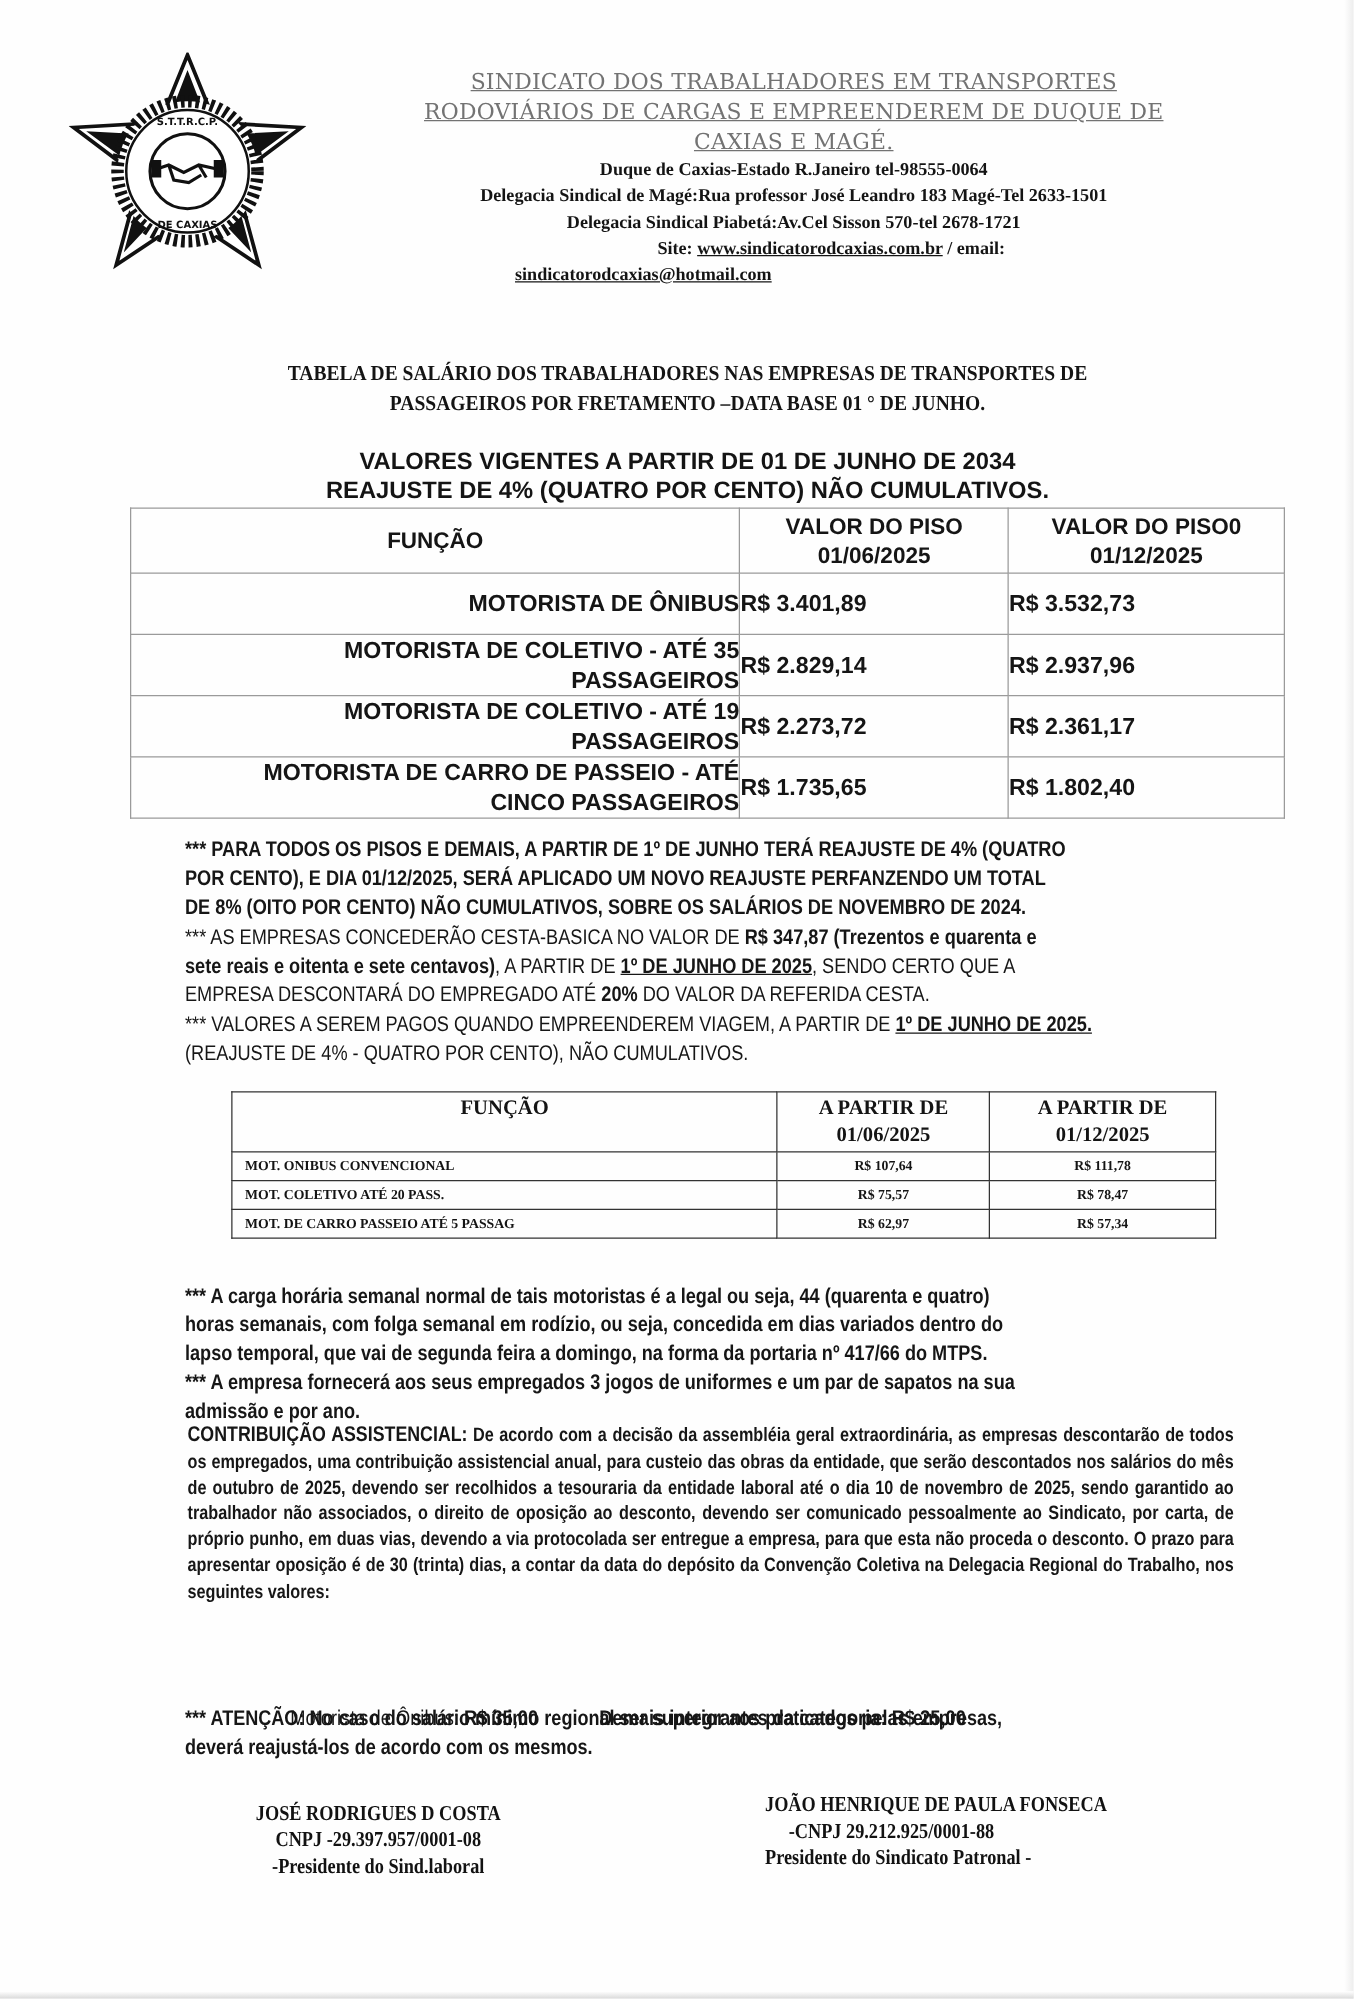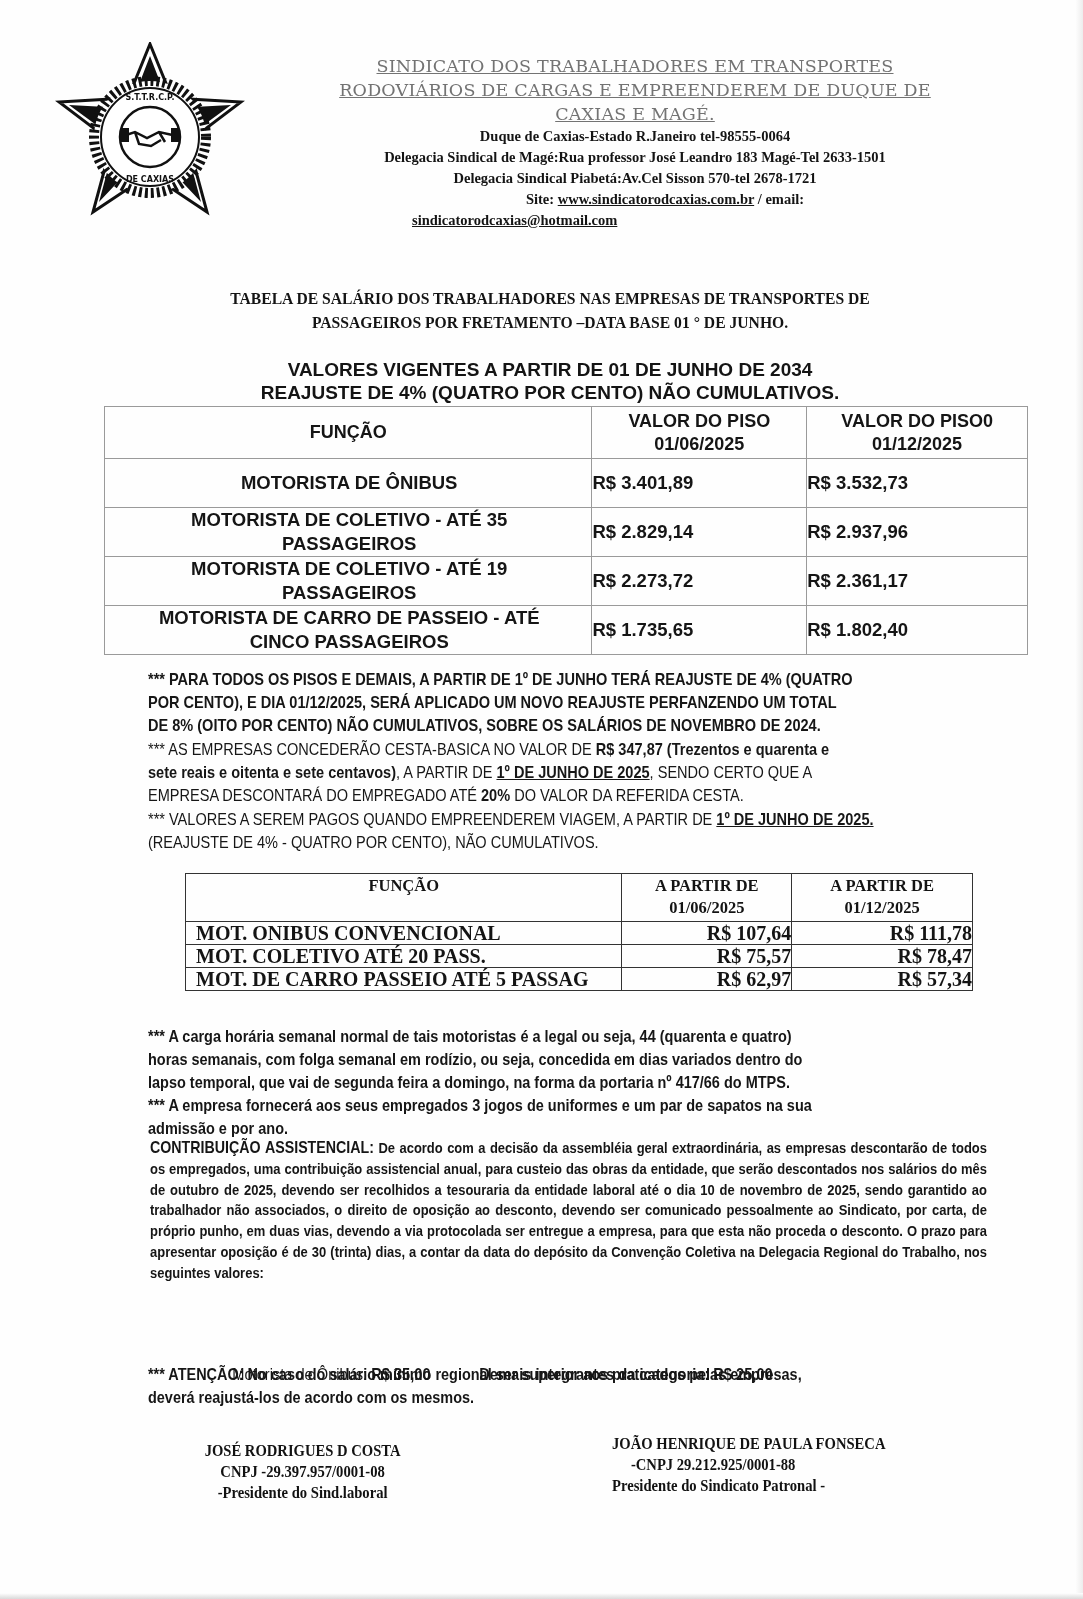--- a/index.html
+++ b/index.html
@@ -23,40 +23,40 @@
     
     .h-tabela { position: absolute; left: 150px; width: 800px; top: 287px; text-align: center; font-family: "Liberation Serif", serif; font-weight: bold; font-size: 17px; line-height: 24px; transform: scaleX(0.92); transform-origin: center; }
     .h-valores { position: absolute; left: 150px; width: 800px; top: 358px; text-align: center; font-family: "Liberation Sans", sans-serif; font-weight: bold; font-size: 19px; line-height: 23px; }
 
     
     table { border-collapse: collapse; }
     .t1 { position: absolute; left: 104px; top: 406px; width: 924px; font-family: "Liberation Sans", sans-serif; font-weight: bold; }
     .t1 td, .t1 th { border: 1.5px solid #9a9a9a; color: #151515; }
     .t1 th { font-size: 18px; line-height: 23px; text-align: center; height: 52px; }
     .t1 td { font-size: 18.5px; line-height: 24px; height: 49px; }
-    .t1 td.fn { text-align: center; padding-left: 2px; }
+    .t1 td.fn { text-align: right; padding-left: 2px; }
     .t1 td.val { text-align: left; }
     .t1 col.c1 { width: 488px; } .t1 col.c2 { width: 215px; } .t1 col.c3 { width: 221px; }
 
     
     .para { position: absolute; font-family: "Liberation Serif", serif; font-weight: bold; color: #161616; }
     .cond { font-family: "Liberation Sans", sans-serif; transform-origin: left top; }
     .p-pisos { left: 148px; top: 668px; width: 1000px; font-size: 17px; line-height: 23px; transform: scaleX(0.855); }
     .p-cesta { left: 148px; top: 738px; width: 1000px; font-size: 17px; line-height: 23px; font-weight: normal; transform: scaleX(0.855); }
     .p-cesta b { font-weight: bold; }
     .p-viagem { left: 148px; top: 808px; width: 1000px; font-size: 17px; line-height: 23px; font-weight: normal; transform: scaleX(0.855); }
     .p-viagem b { font-weight: bold; }
 
     
     .t2 { position: absolute; left: 185px; top: 873px; width: 788px; font-family: "Liberation Serif", serif; font-weight: bold; }
     .t2 td, .t2 th { border: 1.5px solid #333; color: #141414; }
     .t2 th { font-size: 16.5px; line-height: 22px; height: 48px; text-align: center; vertical-align: top; padding-top: 1px; }
-    .t2 td { font-size: 20px; line-height: 21px; height: 23px; }
+    .t2 td { font-size: 11px; line-height: 21px; height: 23px; }
     .t2 td.fn { padding-left: 10px; text-align: left; }
-    .t2 td.val { text-align: right; }
+    .t2 td.val { text-align: center; }
     .t2 col.c1 { width: 437px; } .t2 col.c2 { width: 170px; } .t2 col.c3 { width: 181px; }
 
     .p-carga { left: 148px; top: 1025px; width: 1000px; font-size: 17px; line-height: 23px; transform: scaleX(0.852); }
     .p-uniformes { left: 148px; top: 1094px; width: 1000px; font-size: 17px; line-height: 23px; transform: scaleX(0.852); }
     .p-contrib { left: 150px; top: 1138px; width: 1000px; font-size: 15.5px; line-height: 20.8px; text-align: justify; transform: scaleX(0.837); }
     .p-contrib .lead { font-size: 17px; }
 
     .p-valores-contrib { left: 216px; top: 1318px; width: 900px; font-size: 17px; line-height: 23px; transform: scaleX(0.86); white-space: pre; }
     .p-valores-contrib .n { font-weight: normal; }
     .p-atencao { left: 148px; top: 1337px; width: 1000px; font-size: 17px; line-height: 23px; transform: scaleX(0.85); }

